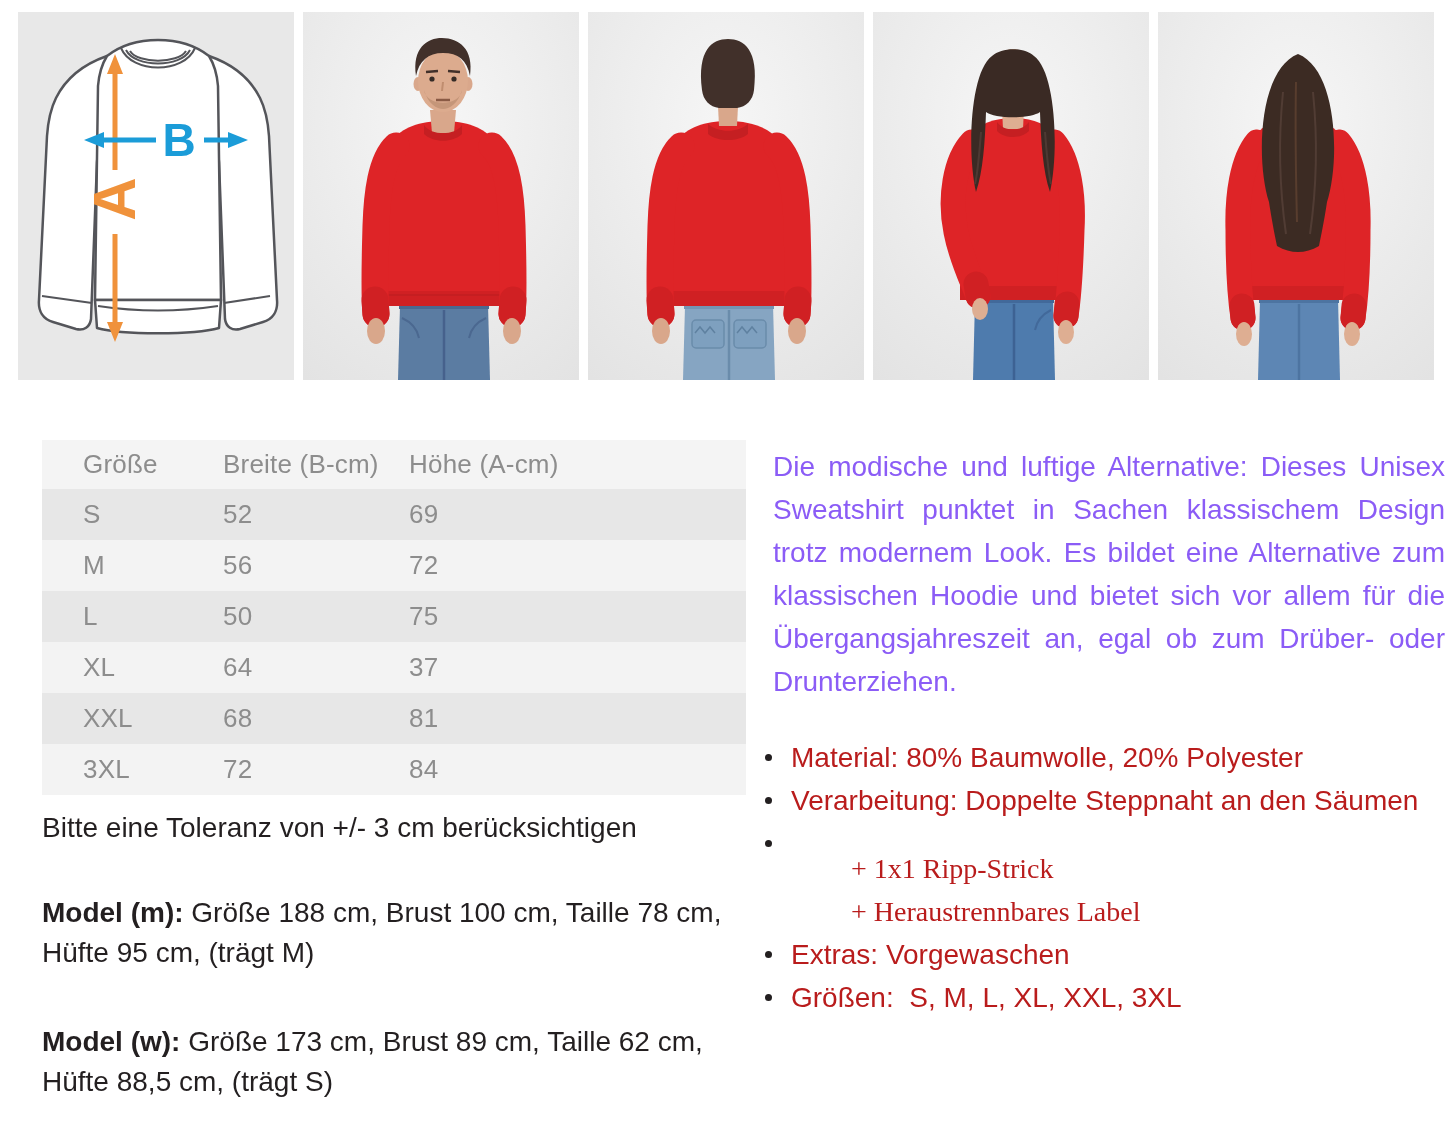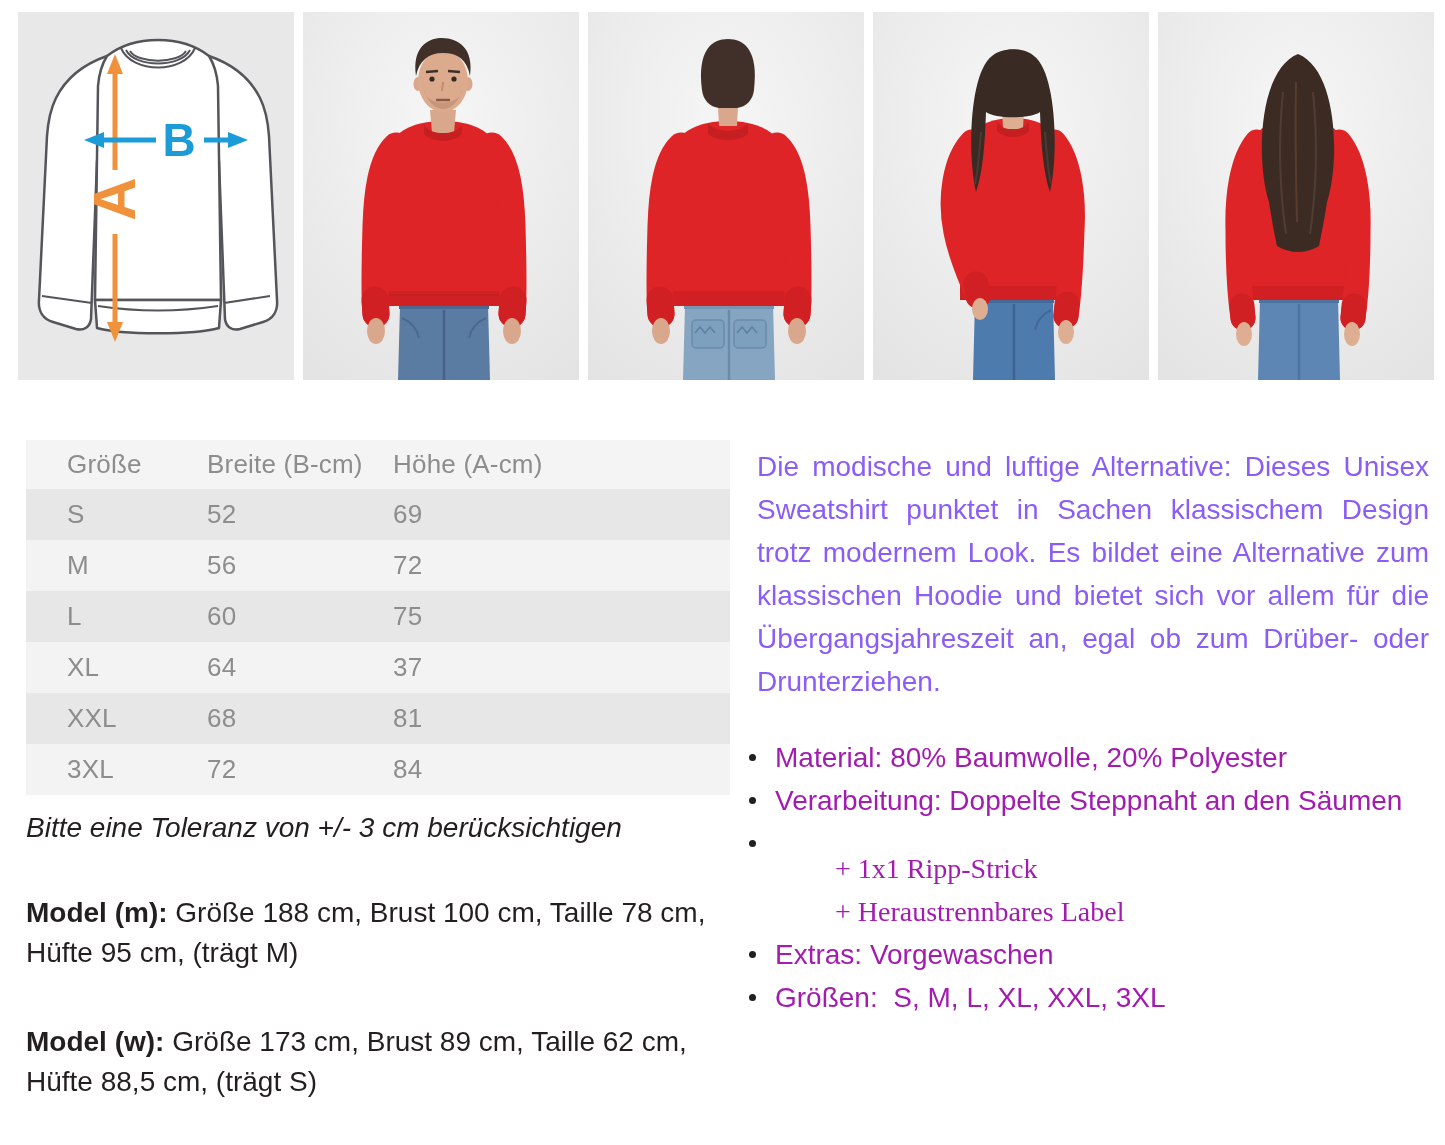--- a/index.html
+++ b/index.html
@@ -6,42 +6,42 @@
   body{
     width:1445px;height:1145px;background:#ffffff;overflow:hidden;
     font-family:"Liberation Sans",sans-serif;color:#231f20;
   }
   
   .gallery{display:flex;gap:9px;padding:12px 0 0 18px;}
   .tile{margin:0;width:276px;height:370px;flex:none;}
   .tile svg{display:block;}
 
   
-  .content{display:flex;margin:58px 0 0 26px;}
+  .content{display:flex;margin:58px 0 0 26px;justify-content:flex-end;}
   .left-col{width:704px;flex:none;}
   .right-col{width:672px;flex:none;margin-left:27px;}
 
   
   table.size-table{border-collapse:collapse;width:704px;table-layout:fixed;
     font-size:26px;color:#8d8d8d;letter-spacing:.2px;}
   table.size-table th,table.size-table td{font-weight:400;text-align:left;padding:0;}
   table.size-table thead tr{background:#f4f4f4;height:49px;}
   table.size-table tbody tr{height:51px;}
   table.size-table tbody tr:nth-child(odd){background:#e7e7e7;}
   table.size-table tbody tr:nth-child(even){background:#f3f3f3;}
   table.size-table th:first-child,table.size-table td:first-child{padding-left:41px;}
 
-  .tolerance{margin:17px 0 0 0;font-size:28px;color:#231f20;font-style:italic;}
+  .tolerance{margin:17px 0 0 0;font-size:28px;color:#231f20;}
   .model-block{margin:49px 0 0 0;font-size:28px;line-height:40px;max-width:700px;}
   .model-block b{font-weight:700;}
 
   
   .description{margin:5px 0 0 0;font-size:28px;line-height:43px;
     text-align:justify;color:#8b5cf6;}
-  .features{margin:33px 0 12px -8px;font-size:28px;line-height:43px;color:#a21caf;}
+  .features{margin:33px 0 12px -8px;font-size:28px;line-height:43px;color:#b91c1c;}
   .feature{display:flex;align-items:flex-start;}
   .feature .dot{width:7px;height:7px;border-radius:50%;background:#231f20;
     margin:18px 19px 0 0;flex:none;}
   .feature.indent{padding-left:86px;font-family:Liberation Serif, serif;}
 </style>
 </head>
 <body>
 
 <div class="gallery">
 
@@ -228,21 +228,21 @@
           <td>52</td>
           <td>69</td>
         </tr>
         <tr>
           <td>M</td>
           <td>56</td>
           <td>72</td>
         </tr>
         <tr>
           <td>L</td>
-          <td>60</td>
+          <td>50</td>
           <td>75</td>
         </tr>
         <tr>
           <td>XL</td>
           <td>64</td>
           <td>37</td>
         </tr>
         <tr>
           <td>XXL</td>
           <td>68</td>

